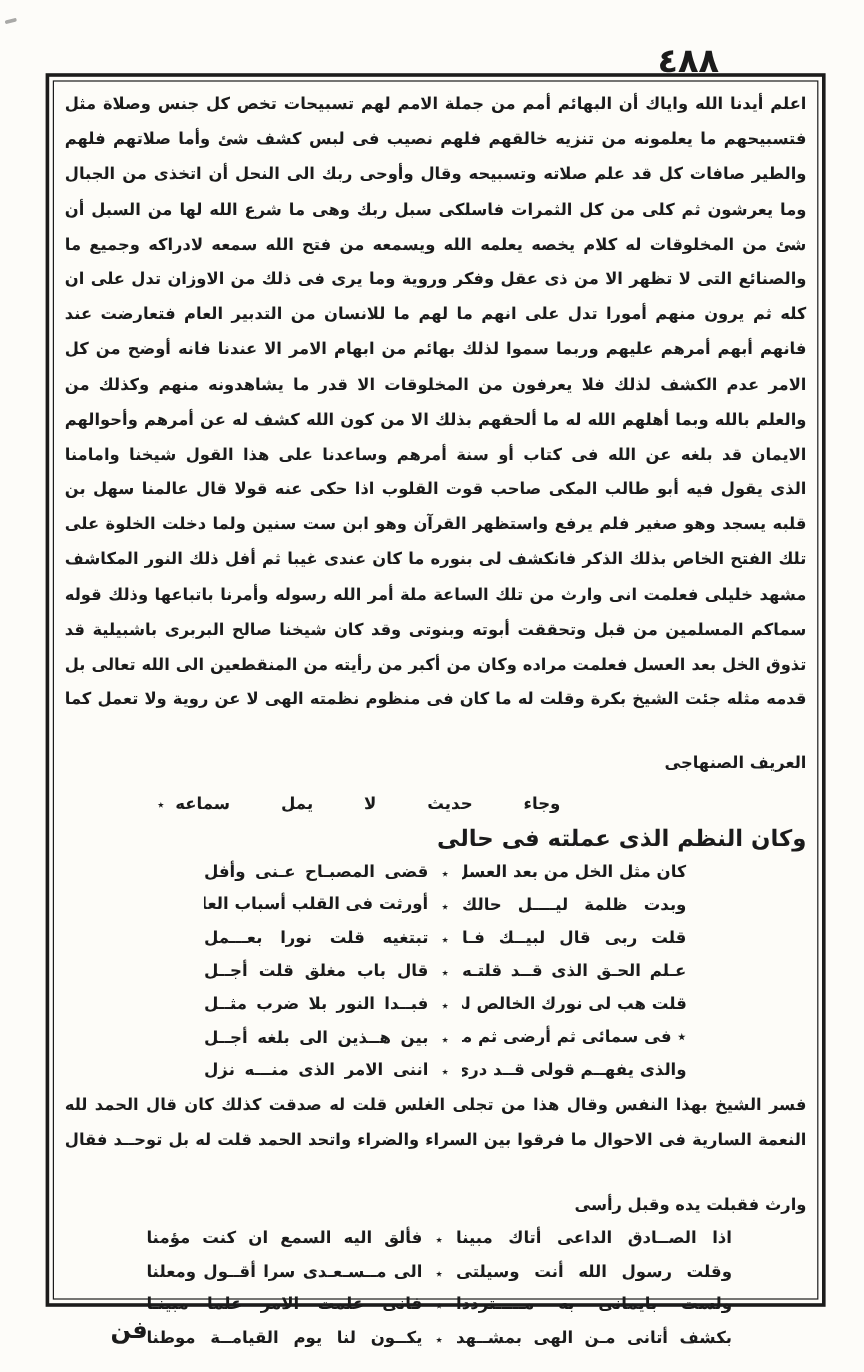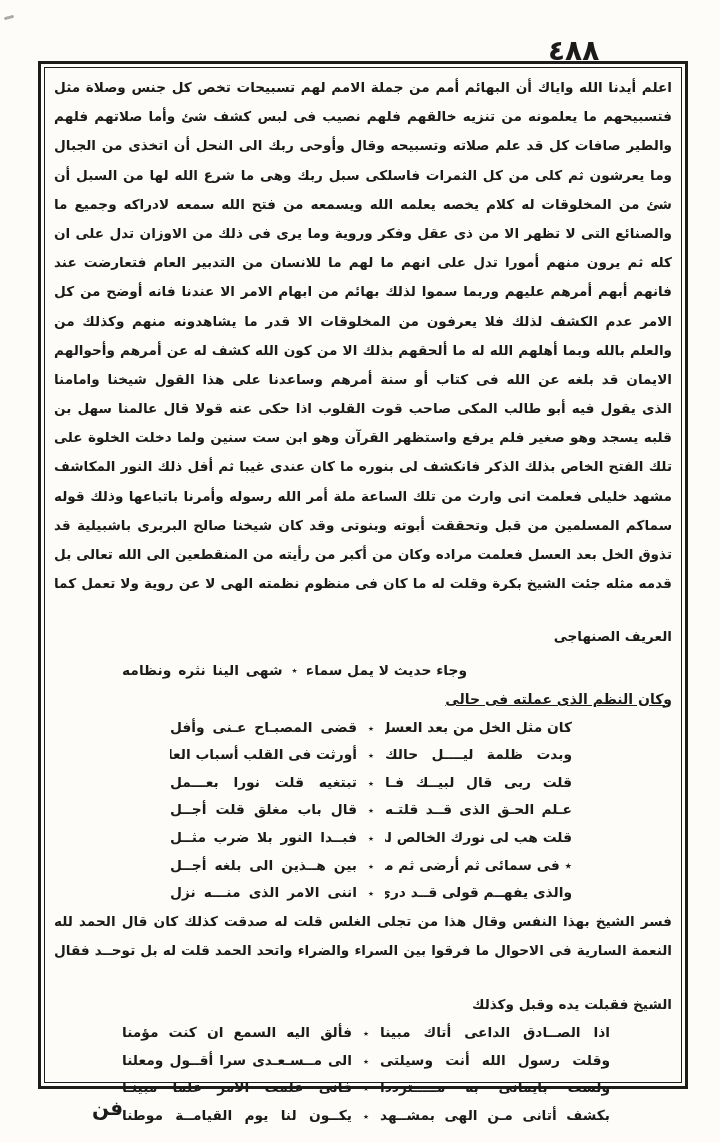--- a/index.html
+++ b/index.html
@@ -43,21 +43,21 @@
   
   .single-verse{
     direction:rtl;display:flex;align-items:center;
     width:345px;margin:4px 205px 0 auto;
     font-size:13.8px;font-weight:700;line-height:28px;height:28px;
   }
   .single-verse .hemi{flex:1;}
   
   .poem-intro{
     direction:rtl;text-align:right;
-    font-size:14px;font-weight:700;line-height:30px;height:30px;text-decoration:underline;
+    font-size:19px;font-weight:700;line-height:30px;height:30px;
   }
   
   .poem{direction:rtl;}
   .verse{
     display:flex;align-items:center;direction:rtl;
     font-size:13.8px;font-weight:700;
     line-height:27.6px;height:27.6px;
     overflow:hidden;
   }
   .poem1 .verse{width:402px;margin:0 100px 0 auto;}
@@ -112,21 +112,20 @@
       <div class="pline">مشهد خليلى فعلمت انى وارث من تلك الساعة ملة أمر الله رسوله وأمرنا باتباعها وذلك قوله ملة أبيكم ابراهيم هو</div>
       <div class="pline">سماكم المسلمين من قبل وتحققت أبوته وبنوتى وقد كان شيخنا صالح البربرى باشبيلية قد قال لى يا ولدى اياك ان</div>
       <div class="pline">تذوق الخل بعد العسل فعلمت مراده وكان من أكبر من رأيته من المنقطعين الى الله تعالى بل المقتطعين ما رأيت على</div>
       <div class="pline">قدمه مثله جئت الشيخ بكرة وقلت له ما كان فى منظوم نظمته الهى لا عن روية ولا تعمل كما قال ابو العباس بن</div>
       <div class="pline short">العريف الصنهاجى</div>
     </div>
 
     <div class="single-verse">
       <span class="hemi">وجاء حديث لا يمل سماعه</span>
       <span class="star">٭</span>
-      <span class="hemi">شهى الينا نثره ونظامه</span>
     </div>
 
     <div class="poem-intro">وكان النظم الذى عملته فى حالى</div>
 
     <div class="poem poem1">
       <div class="verse">
         <span class="hemi">كان مثل الخل من بعد العسل</span>
         <span class="star">٭</span>
         <span class="hemi">قضى المصبـاح عـنى وأفل</span>
       </div>
@@ -158,21 +157,21 @@
       <div class="verse">
         <span class="hemi">والذى يفهــم قولى قــد درى</span>
         <span class="star">٭</span>
         <span class="hemi">اننى الامر الذى منـــه نزل</span>
       </div>
     </div>
 
     <div class="prose prose2">
       <div class="pline">فسر الشيخ بهذا النفس وقال هذا من تجلى الغلس قلت له صدقت كذلك كان قال الحمد لله المنعم على كل حال لو علم الناس</div>
       <div class="pline">النعمة السارية فى الاحوال ما فرقوا بين السراء والضراء واتحد الحمد قلت له بل توحــد فقال صدقت يا ولدى وأخطأ</div>
-      <div class="pline short">الشيخ فقبلت يده وقبل وكذلك</div>
+      <div class="pline short">وارث فقبلت يده وقبل رأسى</div>
     </div>
 
     <div class="poem poem2">
       <div class="verse">
         <span class="hemi">اذا الصــادق الداعى أتاك مبينا</span>
         <span class="star">٭</span>
         <span class="hemi">فألق اليه السمع ان كنت مؤمنا</span>
       </div>
       <div class="verse">
         <span class="hemi">وقلت رسول الله أنت وسيلتى</span>

